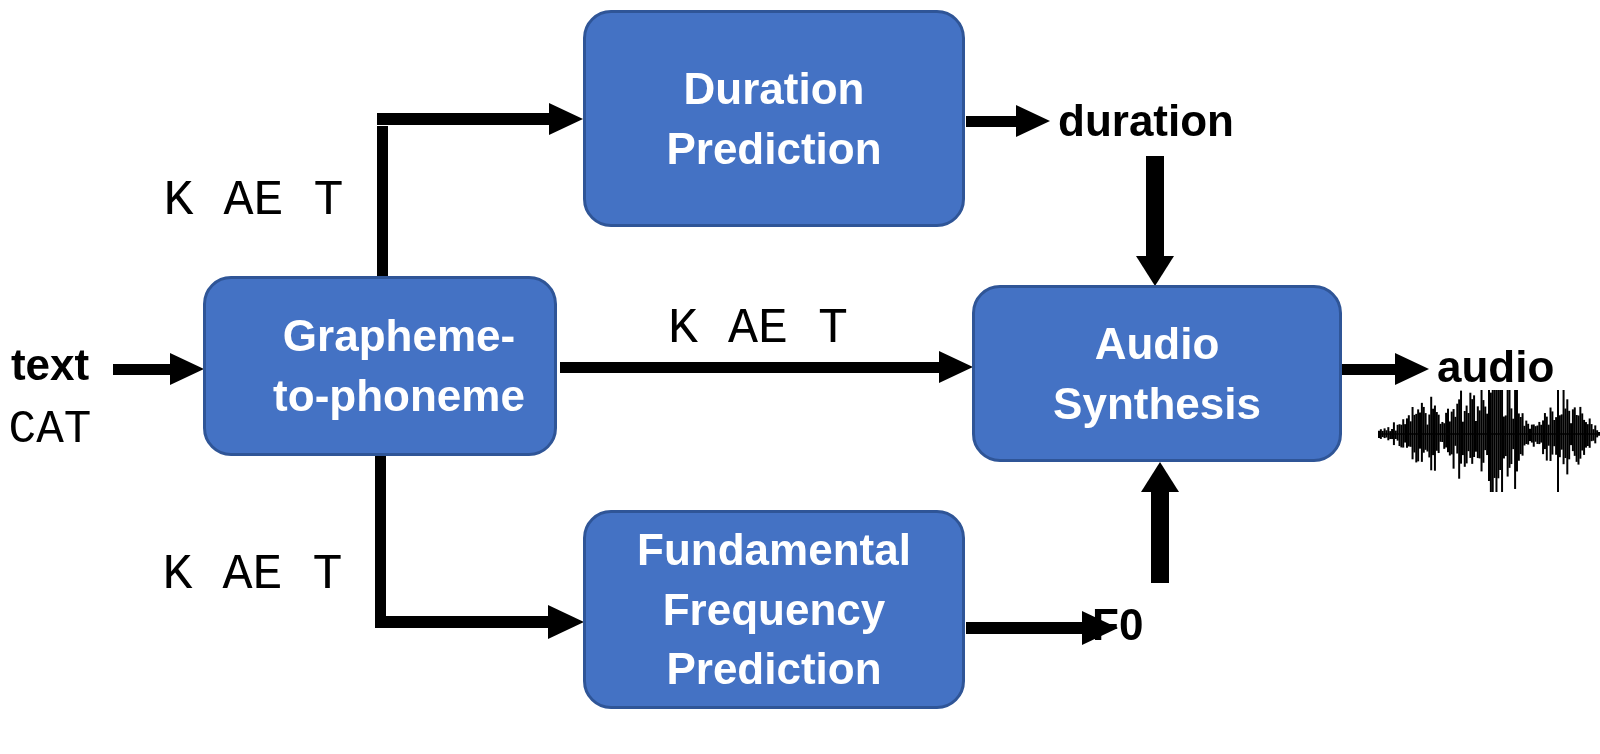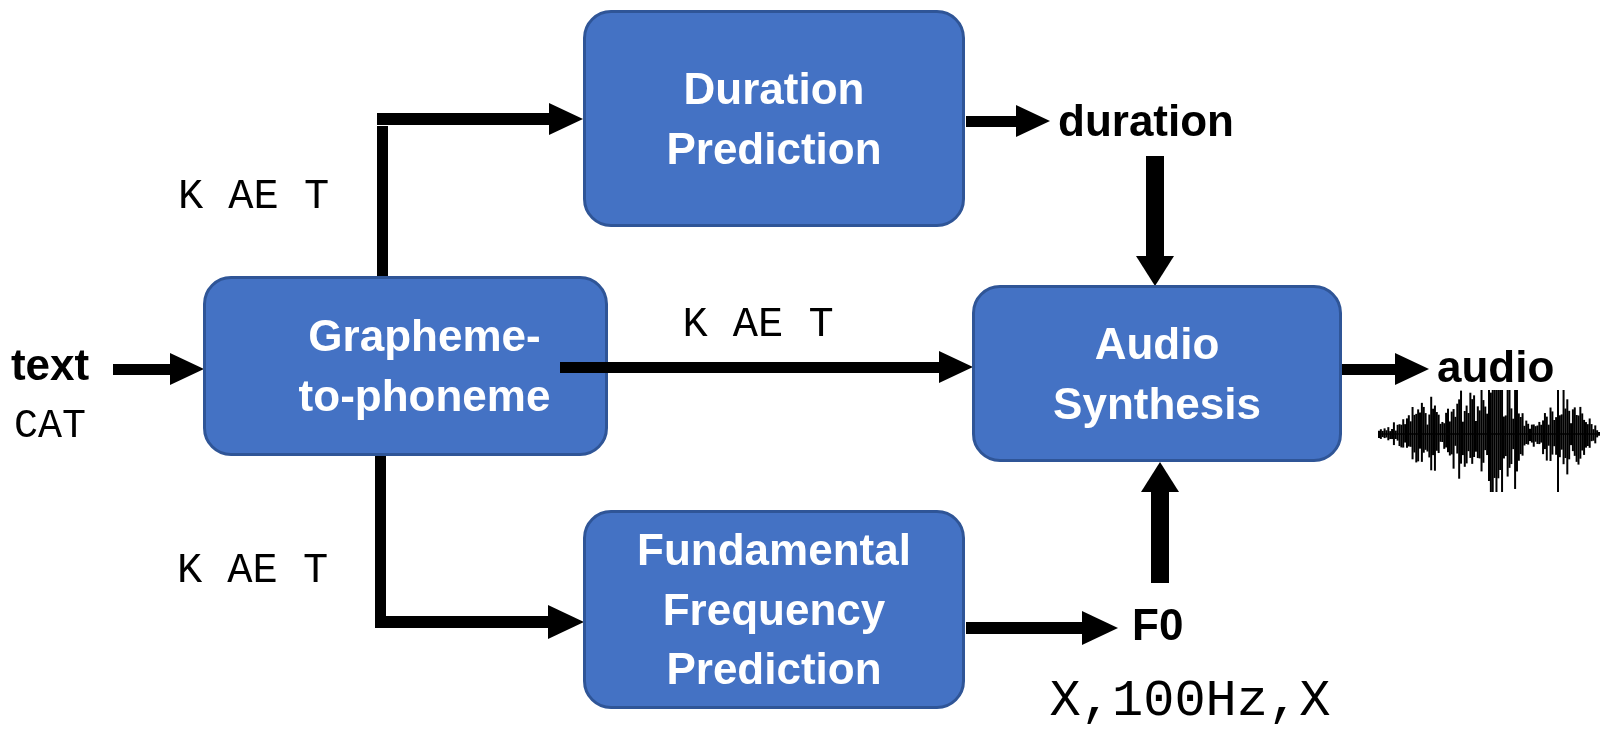--- a/index.html
+++ b/index.html
@@ -17,41 +17,41 @@
   }
   .node{
     position:absolute;background:var(--node-fill);
     border:3px solid var(--node-border);border-radius:28px;
     display:flex;align-items:center;justify-content:center;
     color:var(--node-text);font-size:44px;font-weight:600;line-height:1.36;
     text-align:center;white-space:pre-line;box-sizing:border-box;
   }
   .lbl{position:absolute;color:var(--label-text);line-height:1;white-space:pre;}
   .sans{font-family:"Liberation Sans", sans-serif;font-weight:600;font-size:44px;}
-  .mono{font-family:"Liberation Mono", monospace;font-weight:400;font-size:42px;}
+  .mono{font-family:"Liberation Mono", monospace;font-weight:400;font-size:50px;}
   .ctr{text-align:center;}
   .shaft{position:absolute;background:var(--arrow);}
   .head{position:absolute;width:0;height:0;}
   .head-right{border-top:16px solid transparent;border-bottom:16px solid transparent;border-left:34px solid var(--arrow);}
   .head-right-lg{border-top:17px solid transparent;border-bottom:17px solid transparent;border-left:36px solid var(--arrow);}
   .head-down{border-left:19px solid transparent;border-right:19px solid transparent;border-top:30px solid var(--arrow);}
   .head-up{border-left:19px solid transparent;border-right:19px solid transparent;border-bottom:30px solid var(--arrow);}
 </style>
 </head>
 <body>
 
 <div id="stage">
 
   <div class="lbl sans ctr" style="left:2px;top:343px;width:96px;">text</div>
-  <div class="lbl mono ctr" style="left:0px;top:407px;width:100px;font-size:40px;">CAT</div>
+  <div class="lbl mono ctr" style="left:0px;top:407px;width:100px;font-size:46px;">CAT</div>
 
   <div class="shaft" style="left:113px;top:364px;width:58px;height:11px;"></div>
   <div class="head head-right" style="left:170px;top:353px;"></div>
 
-  <div class="node" style="left:203px;top:276px;width:405px;height:180px;padding-left:38px;">Grapheme-
+  <div class="node" style="left:203px;top:276px;width:354px;height:180px;padding-left:38px;">Grapheme-
 to-phoneme</div>
 
   <div class="lbl mono ctr" style="left:146px;top:176px;width:215px;">K AE T</div>
   <div class="shaft" style="left:377px;top:126px;width:11px;height:150px;"></div>
   <div class="shaft" style="left:377px;top:113px;width:174px;height:12px;"></div>
   <div class="head head-right" style="left:549px;top:103px;"></div>
 
   <div class="node" style="left:583px;top:10px;width:382px;height:217px;">Duration
 Prediction</div>
 
@@ -201,19 +201,18 @@
   <div class="shaft" style="left:375px;top:456px;width:11px;height:167px;"></div>
   <div class="shaft" style="left:375px;top:616px;width:174px;height:12px;"></div>
   <div class="head head-right-lg" style="left:548px;top:605px;"></div>
 
   <div class="node" style="left:583px;top:510px;width:382px;height:199px;">Fundamental
 Frequency
 Prediction</div>
 
   <div class="shaft" style="left:966px;top:622px;width:118px;height:12px;"></div>
   <div class="head head-right-lg" style="left:1082px;top:611px;"></div>
-  <div class="lbl sans" style="left:1132px;top:603px;">F0</div>
-  <div class="lbl mono ctr" style="left:1040px;top:676px;width:300px;font-size:52px;">X,100Hz,X</div>
+  <div class="lbl sans" style="left:1092px;top:603px;">F0</div>
 
   <div class="head head-up" style="left:1141px;top:462px;"></div>
   <div class="shaft" style="left:1151px;top:490px;width:18px;height:93px;"></div>
 
 </div>
 
 </body></html>

